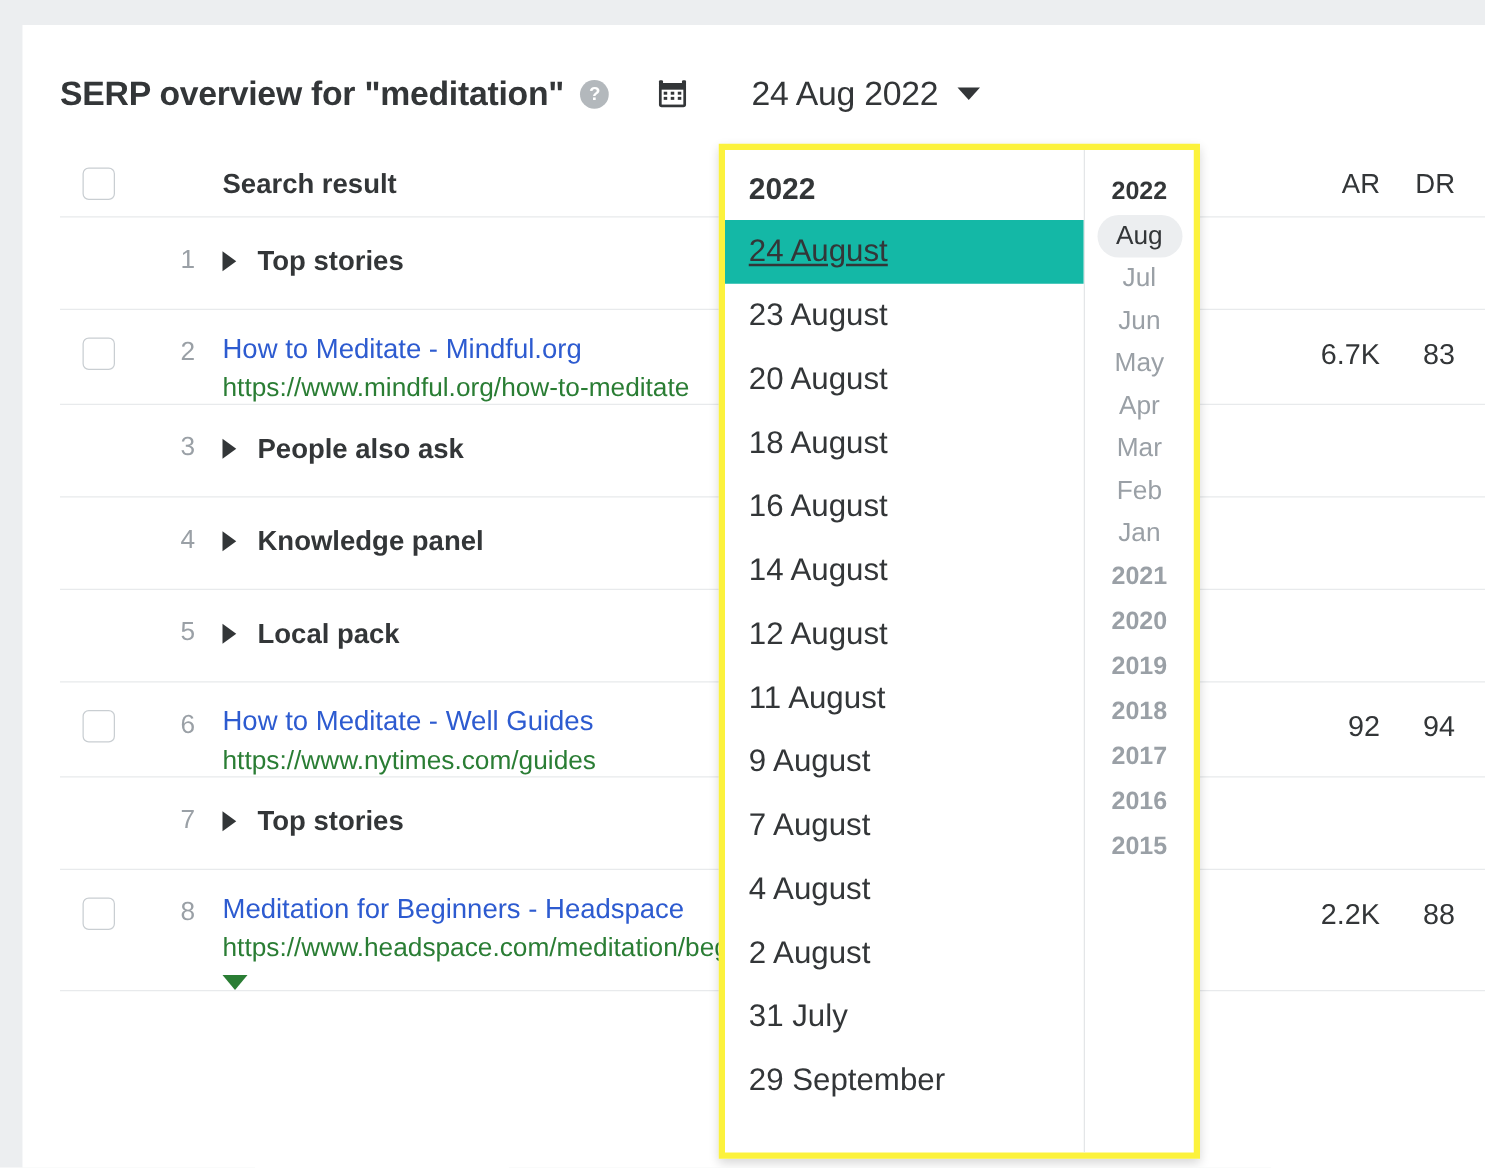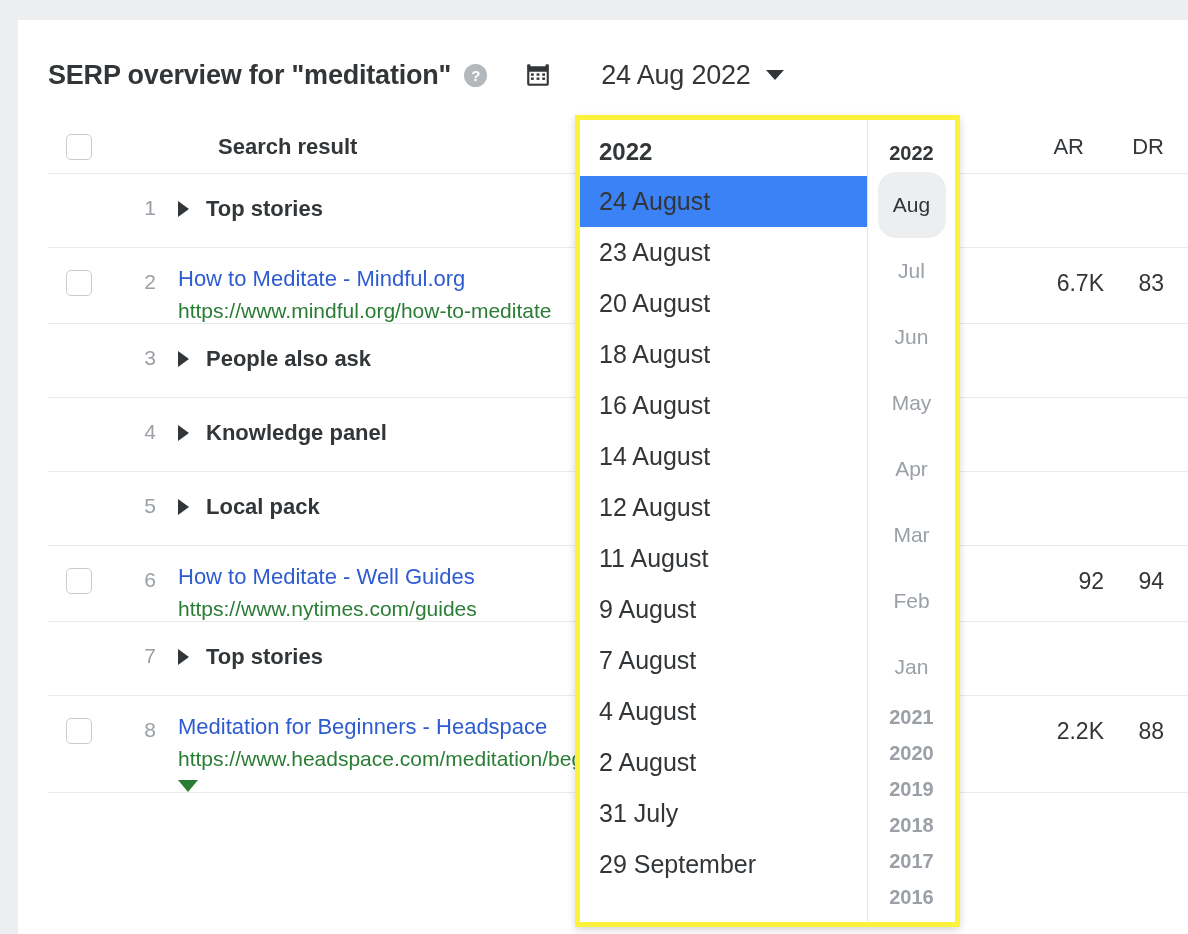--- a/index.html
+++ b/index.html
@@ -98,21 +98,20 @@
     display: flex;
     align-items: flex-start;
     border-bottom: 1px solid #e8eaec;
     min-height: 74px;
     position: relative;
   }
   .row.header-row {
     min-height: 54px;
     align-items: center;
     border-bottom: 1px solid #e8eaec;
-    gap: 20px;
   }
   .cell-check {
     width: 62px;
     flex: none;
     display: flex;
     align-items: center;
     justify-content: flex-start;
     padding-top: 22px;
     padding-left: 18px;
   }
@@ -239,42 +238,43 @@
     padding: 4px 0 10px 19px;
   }
   .day-item {
     font-size: 25px;
     color: #333638;
     padding: 11px 0 11px 19px;
     cursor: pointer;
     white-space: nowrap;
   }
   .day-item.selected {
-    background: #3b82f6;
+    background: #14b8a6;
+    text-decoration: underline;
   }
   #month-year-column {
     flex: 1 1 auto;
     padding-top: 16px;
     text-align: center;
     overflow: hidden;
   }
   .my-year {
     font-size: 20px;
     font-weight: bold;
     color: #333638;
     padding: 6px 0 7px 0;
     cursor: pointer;
   }
   .my-year.muted {
     color: #9aa0a6;
   }
   .my-month {
     font-size: 21px;
     color: #9aa0a6;
-    padding: 21px 0;
+    padding: 5px 0;
     cursor: pointer;
   }
   .my-month.selected {
     color: #333638;
     background: #eceef0;
     border-radius: 18px;
     width: 68px;
     margin: 0 auto;
   }
 </style>

